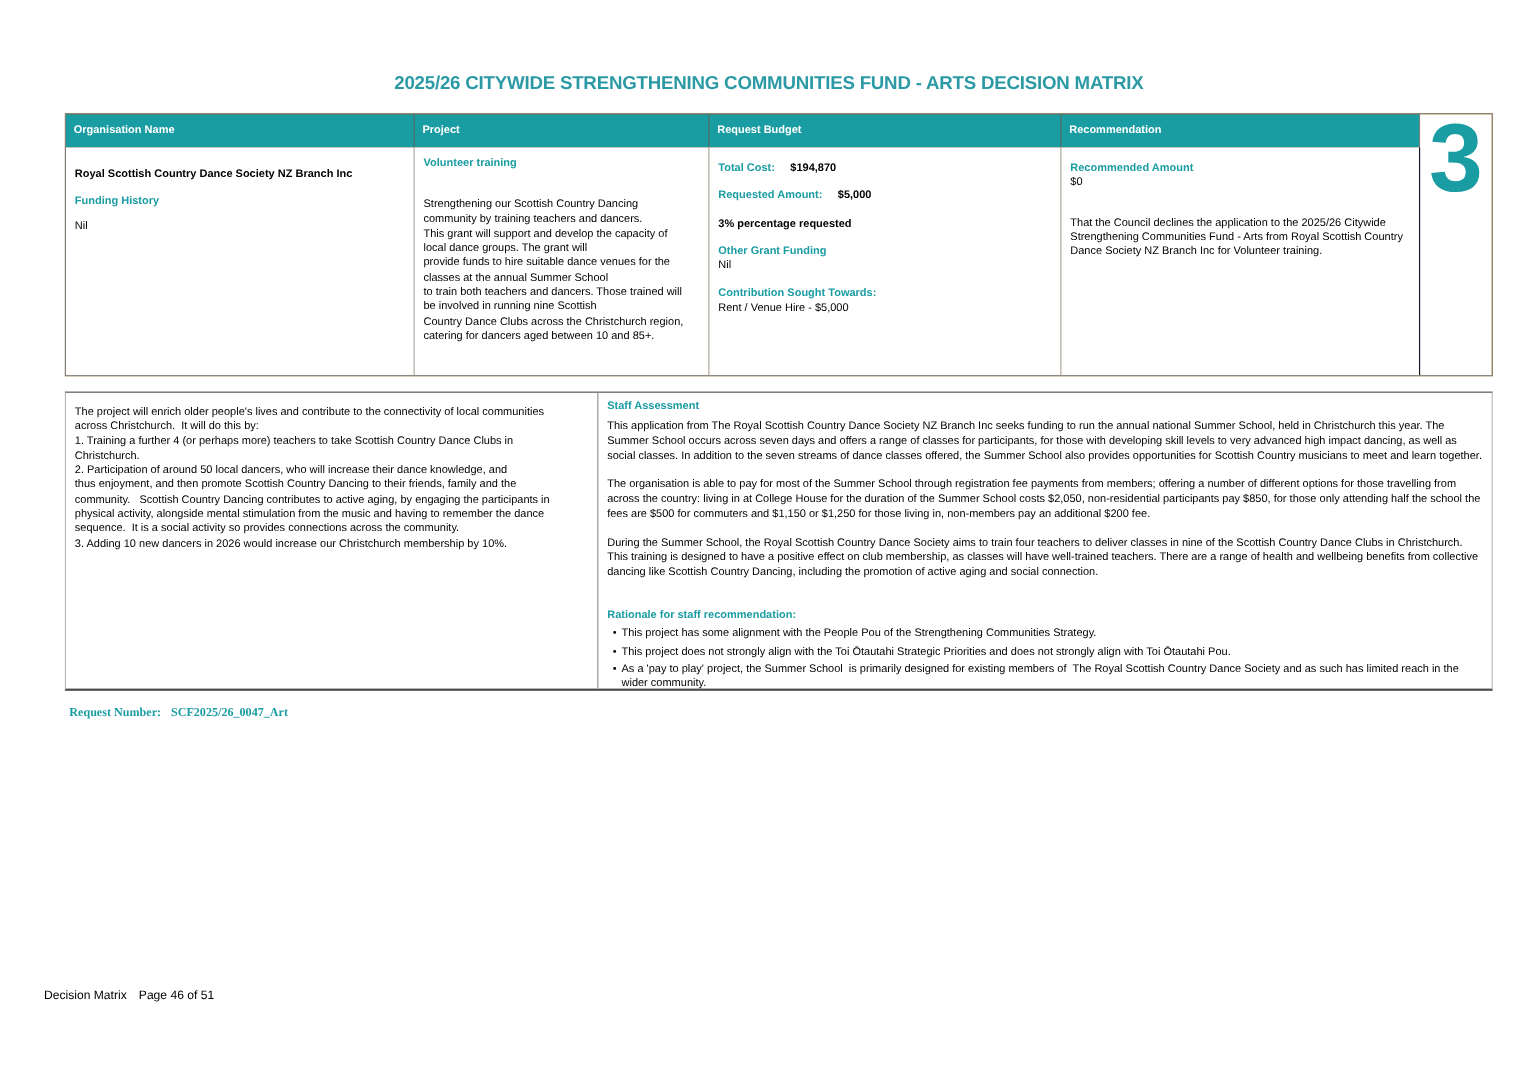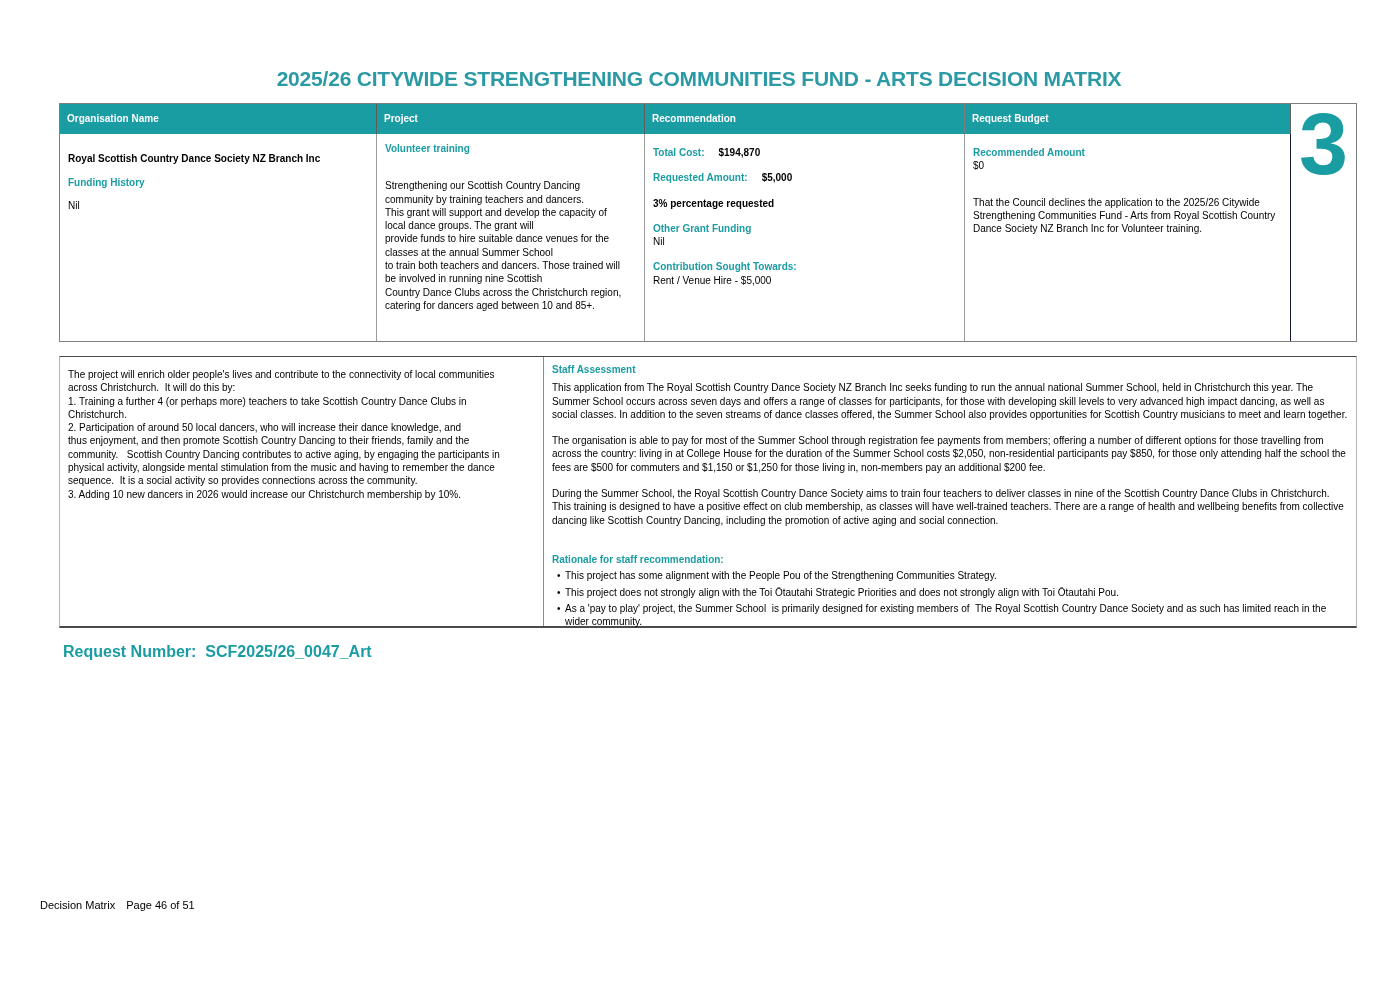--- a/index.html
+++ b/index.html
@@ -9,21 +9,21 @@
     font-family:"Liberation Sans","DejaVu Sans",sans-serif;
     font-size:10px; color:#000; line-height:1.33;
   }
   .teal { color:#1A9CA3; }
   .bold { font-weight:bold; }
 
   
   .page-title {
     position:absolute; top:65px; left:0; width:100%;
     text-align:center; color:#2B9AA5; font-weight:bold;
-    font-size:21px; letter-spacing:-0.2px;
+    font-size:17px; letter-spacing:-0.2px;
   }
 
   
   .matrix {
     position:absolute; left:59px; top:103px;
     display:grid;
     grid-template-columns:317px 268px 320px 326px 65px;
     grid-template-rows:30px 207px;
     border:1px solid #7f7f7f;
     background:#a16207;
@@ -76,36 +76,36 @@
   .staff-panel p { margin-top:13px; white-space:pre-wrap; }
   .staff-panel p.first { margin-top:5px; }
   .rationale-heading { margin-top:26px; }
   .bullet { display:flex; margin-top:3px; }
   .bullet .dot { width:13px; padding-left:5px; flex:none; }
   .bullet .btext { flex:1; white-space:pre-wrap; }
 
   
   .request-number {
     position:absolute; left:63px; top:641px;
-    color:#1A9CA3; font-weight:bold; font-size:16px;
+    color:#1A9CA3; font-weight:bold; font-size:11px;font-family:Liberation Serif, serif;
   }
   .request-number .rn-val { margin-left:9px; }
   .page-footer { position:absolute; left:40px; top:898px; font-size:11px; color:#000; }
   .page-footer .fr { margin-left:11px; }
 </style>
 </head>
 <body>
 
 <div class="page-title">2025/26 CITYWIDE STRENGTHENING COMMUNITIES FUND - ARTS DECISION MATRIX</div>
 
 <div class="matrix">
   <div class="mh h1">Organisation Name</div>
   <div class="mh h2">Project</div>
+  <div class="mh h3">Request Budget</div>
   <div class="mh h4">Recommendation</div>
-  <div class="mh h3">Request Budget</div>
 
   <div class="score-cell">
     <span class="score">3</span>
   </div>
 
   <div class="mc c1">
     <div class="org-name">Royal Scottish Country Dance Society NZ Branch Inc</div>
     <div class="teal bold funding-history-label">Funding History</div>
     <div class="funding-history-value">Nil</div>
   </div>

